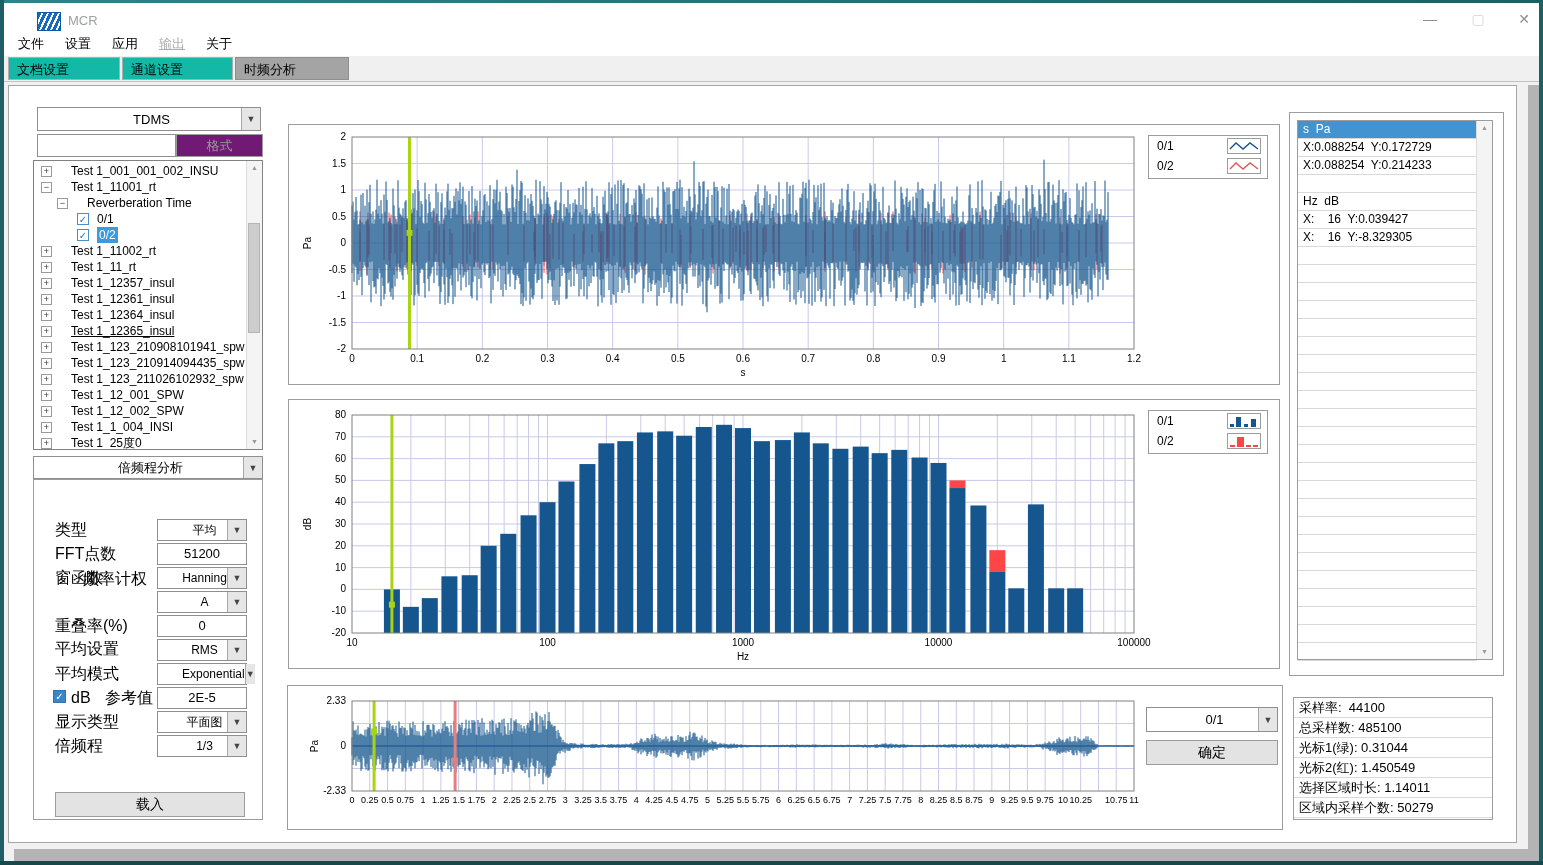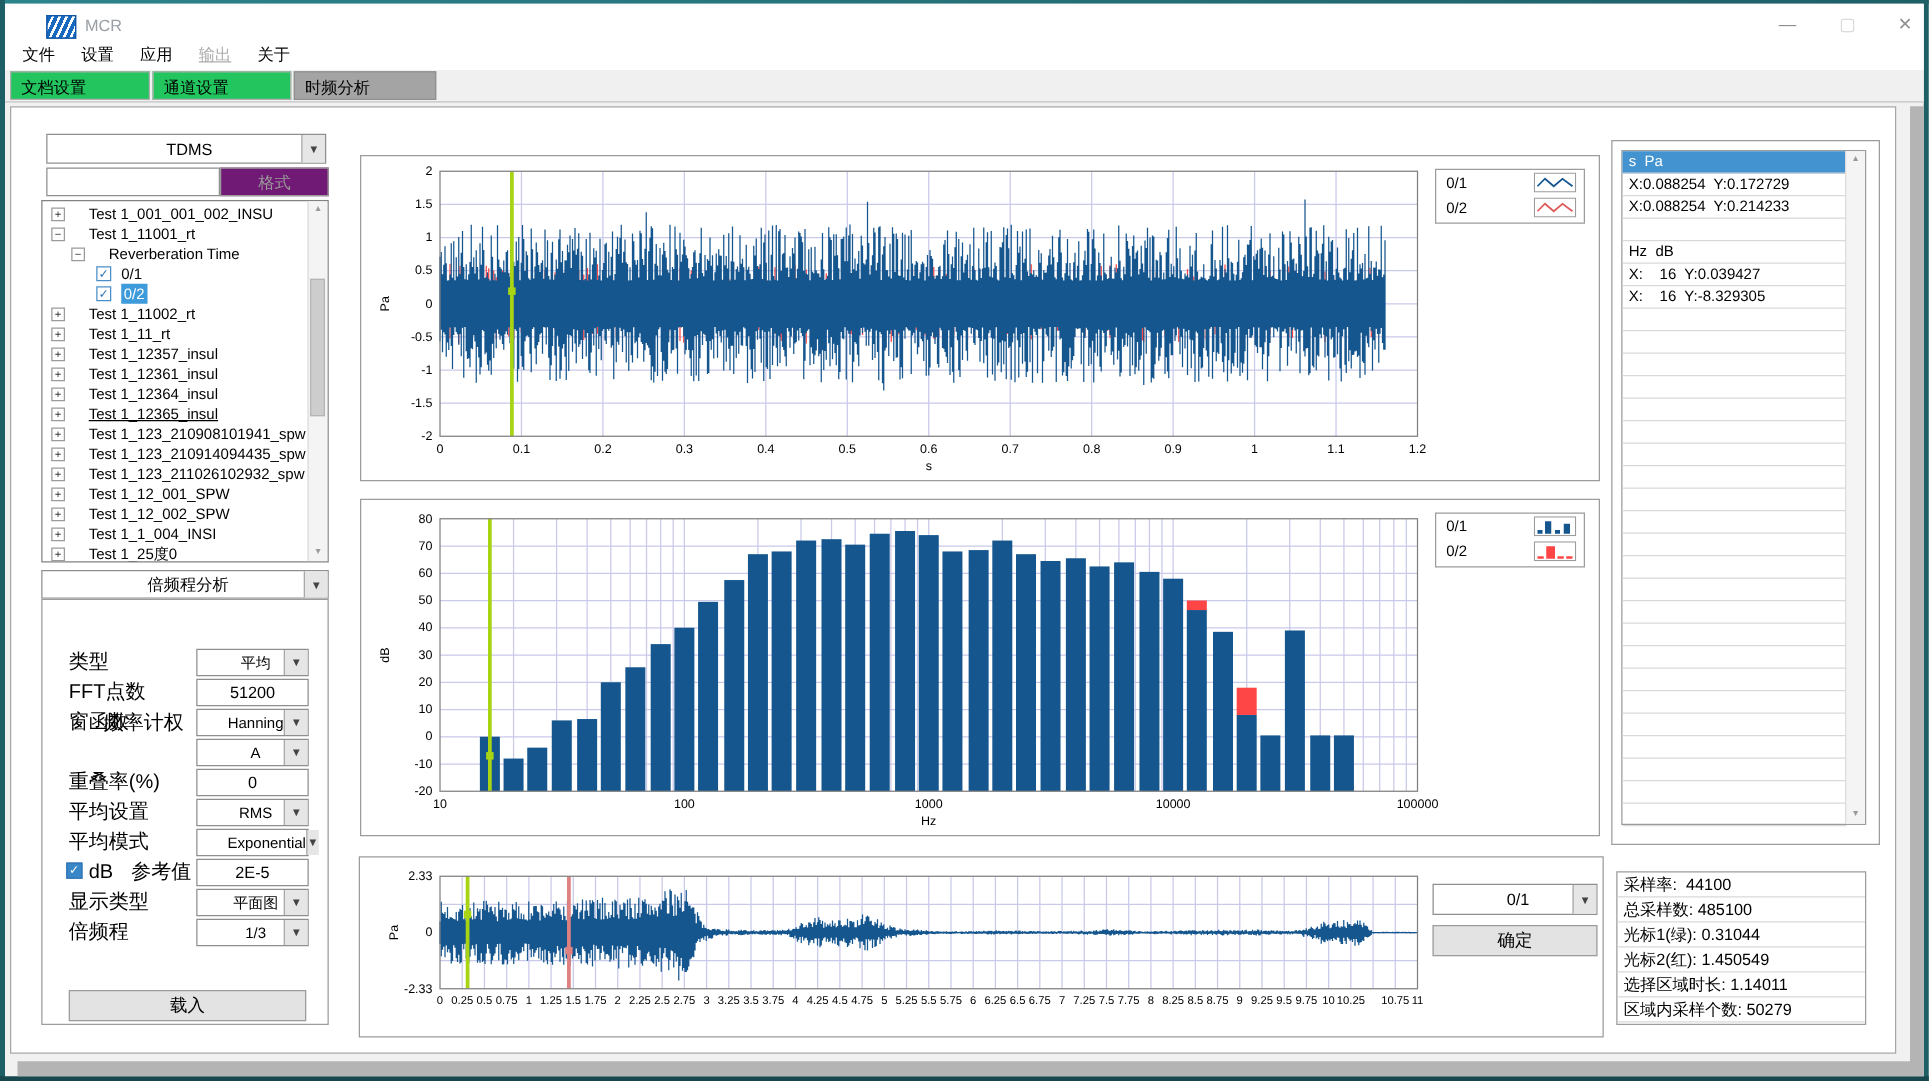--- a/index.html
+++ b/index.html
@@ -16,21 +16,21 @@
   #title-bar{left:4px;top:3px;width:1535px;height:29px;background:#fff;}
   #app-icon{left:33px;top:9px;width:22px;height:17px;background:
       repeating-linear-gradient(115deg,#1769c0 0 3px,#ffffff 3px 5px),#1769c0;border:1px solid #1257a3;}
   #app-title{left:64px;top:10px;color:#9aa0a6;font-size:13px;}
   .win-btn{top:8px;width:26px;height:17px;text-align:center;color:#8f8f8f;font-size:14px;line-height:16px;}
   #btn-min{left:1413px;} #btn-max{left:1461px;color:#d4d4d4;} #btn-close{left:1507px;}
   #menu-bar{left:4px;top:32px;width:1535px;height:24px;background:#fff;}
   .menu-item{position:absolute;top:3px;height:19px;padding:0 6px;font-size:13px;}
   .menu-item.disabled{color:#adadad;}
   #tab-bar{left:4px;top:56px;width:1535px;height:25px;background:#f0f0f0;border-bottom:1px solid #c2c2c2;}
-  .tab{position:absolute;top:1px;height:23px;background:#22c55e;border:1px solid #aeaeae;
+  .tab{position:absolute;top:1px;height:23px;background:#14b8a6;border:1px solid #aeaeae;
        font-size:13px;line-height:23px;padding-left:8px;box-sizing:border-box;}
   .tab.active{background:#a4a4a4;border-color:#8f8f8f;}
   #main-panel{left:8px;top:85px;width:1509px;height:758px;background:#fff;border:1px solid #a6a6a6;box-sizing:border-box;}
   
   .combo{background:#fff;border:1px solid #8f8f8f;box-sizing:border-box;display:flex;align-items:center;padding-left:24px;}
   .combo .val{flex:1;text-align:center;font-size:13px;}
   .combo .dd{width:18px;align-self:stretch;background:#e6e6e6;border-left:1px solid #a8a8a8;
              display:flex;align-items:center;justify-content:center;color:#444;font-size:9px;}
   .txt-input{background:#fff;border:1px solid #8f8f8f;box-sizing:border-box;font-size:13px;
              text-align:center;font-family:inherit;padding:0;}

